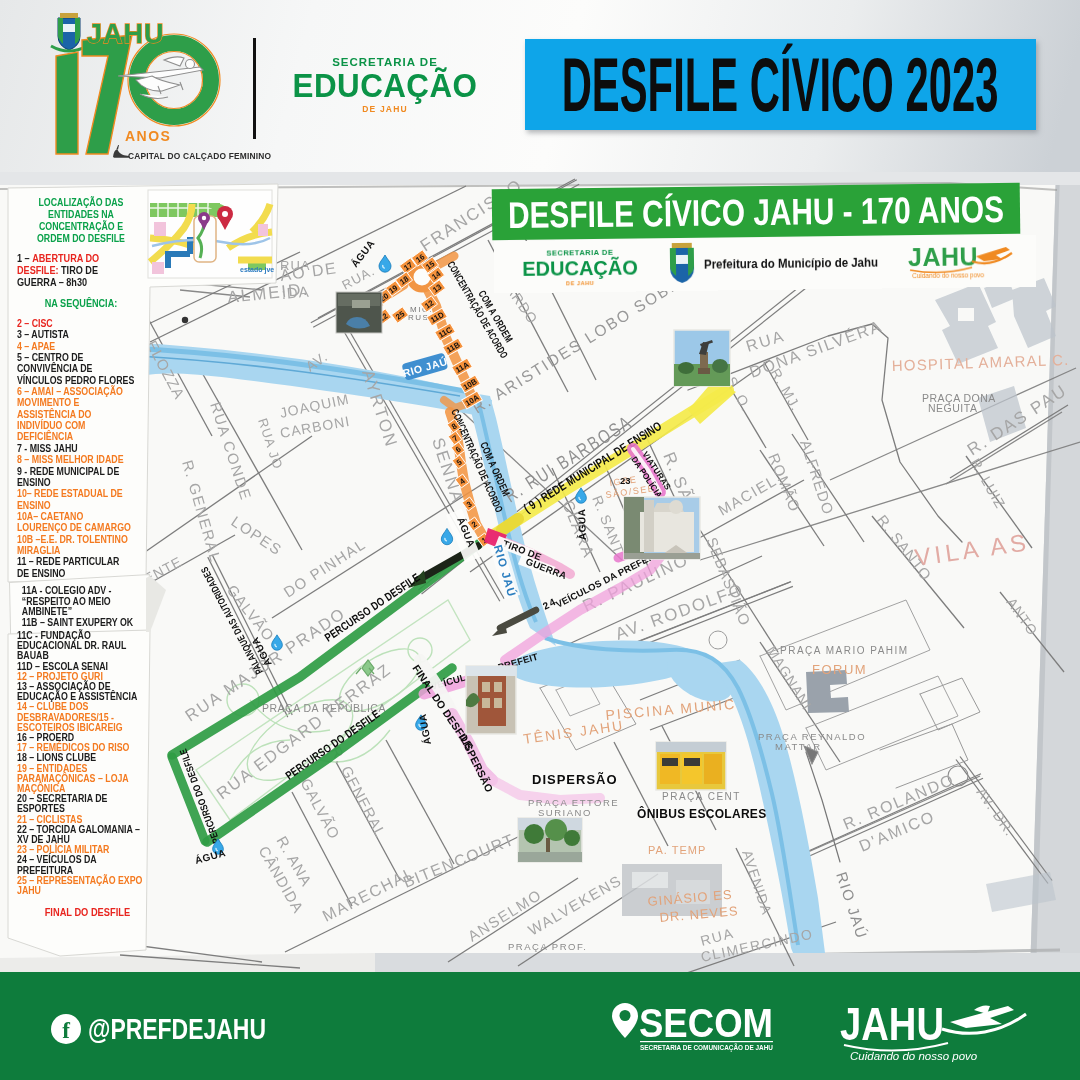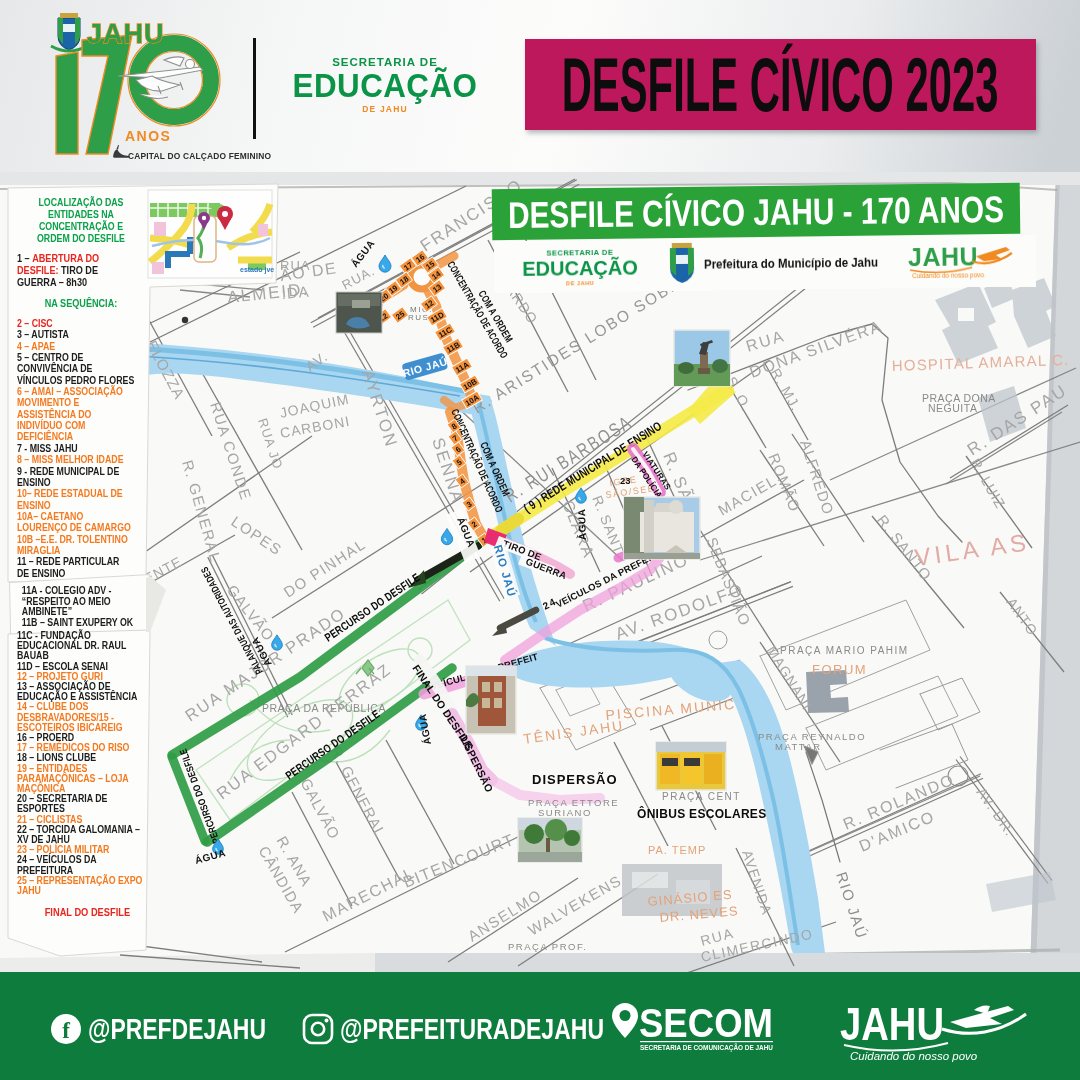--- a/index.html
+++ b/index.html
@@ -41,21 +41,21 @@
 </svg></div>
 
 <div class="abs" style="left:253px;top:38px;width:2.6px;height:101px;background:#111;"></div>
 
 <div class="abs" style="left:280px;top:56px;width:210px;height:70px;text-align:center;">
       <div style="font-size:11.5px;font-weight:700;color:#0b9347;letter-spacing:1px;">SECRETARIA DE</div>
       <div style="font-size:33px;font-weight:700;color:#0b9347;line-height:36px;transform:scaleX(0.95);letter-spacing:0.5px;">EDUCAÇÃO</div>
       <div style="font-size:8.5px;font-weight:700;color:#f08a21;letter-spacing:1.2px;">DE JAHU</div>
     </div>
 
-<div class="abs" style="left:525px;top:39px;width:511px;height:91px;background:#be185d;box-shadow:2px 3px 5px rgba(120,125,132,0.55);display:flex;align-items:center;justify-content:center;">
+<div class="abs" style="left:525px;top:39px;width:511px;height:91px;background:#0ea5e9;box-shadow:2px 3px 5px rgba(120,125,132,0.55);display:flex;align-items:center;justify-content:center;">
       <div style="font-size:76px;font-weight:700;color:#0d0d0d;white-space:nowrap;transform:scaleX(0.55);letter-spacing:0px;">DESFILE CÍVICO 2023</div>
     </div>
 <div class="abs" style="left:0;top:172px;width:1080px;height:802px;">
 <svg width="1080" height="802" viewBox="0 172 1080 802">
 
 <g>
           <rect x="0" y="172" width="1080" height="802" fill="#f9f9f7"></rect>
           <path d="M1056,172 L1080,172 L1080,974 L1030,974 Z" fill="#d4d7da"></path>
           <path d="M1056,172 L1060,172 L1036,974 L1030,974 Z" fill="#c2c6ca"></path>
           <rect x="0" y="172" width="1080" height="13" fill="#e4e6e8"></rect>
@@ -698,27 +698,20 @@
 
 <div class="abs" style="left:0;top:972px;width:1080px;height:108px;background:#0e7c3c;"></div>
 
 <div class="abs" style="left:50px;top:1012px;width:245px;height:40px;">
 <svg width="245" height="40" viewBox="0 0 245 40">
 <circle cx="16" cy="17" r="15" fill="#fff"></circle>
 <text x="16" y="26" text-anchor="middle" font-size="23" font-weight="700" fill="#0e7c3c" font-family="Liberation Serif">f</text>
 <text x="38" y="27" font-size="30" font-weight="700" fill="#fff" textLength="178" lengthAdjust="spacingAndGlyphs">@PREFDEJAHU</text>
 </svg></div>
 
-<div class="abs" style="left:302px;top:1012px;width:310px;height:40px;">
-<svg width="310" height="40" viewBox="0 0 310 40">
-<rect x="2" y="3" width="28" height="28" rx="8" fill="none" stroke="#fff" stroke-width="2.6"></rect>
-<circle cx="16" cy="17" r="6.2" fill="none" stroke="#fff" stroke-width="2.6"></circle>
-<circle cx="24.5" cy="8.5" r="2" fill="#fff"></circle>
-<text x="38" y="27" font-size="30" font-weight="700" fill="#fff" textLength="264" lengthAdjust="spacingAndGlyphs">@PREFEITURADEJAHU</text>
-</svg></div>
 
 <div class="abs" style="left:608px;top:1000px;width:180px;height:58px;">
 <svg width="180" height="58" viewBox="0 0 180 58">
 <path d="M17,3 a13,13 0 0 1 13,13 q0,8 -13,22 q-13,-14 -13,-22 a13,13 0 0 1 13,-13 Z" fill="#fff"></path>
 <circle cx="17" cy="15.5" r="5.5" fill="#0e7c3c"></circle>
 <text x="31" y="37" font-size="40" font-weight="700" fill="#fff" textLength="134" lengthAdjust="spacingAndGlyphs">SECOM</text>
 <rect x="32" y="41" width="133" height="1.2" fill="#fff"></rect>
 <text x="32" y="50" font-size="6.6" font-weight="700" fill="#fff" textLength="133" lengthAdjust="spacingAndGlyphs">SECRETARIA DE COMUNICAÇÃO DE JAHU</text>
 </svg></div>
 

